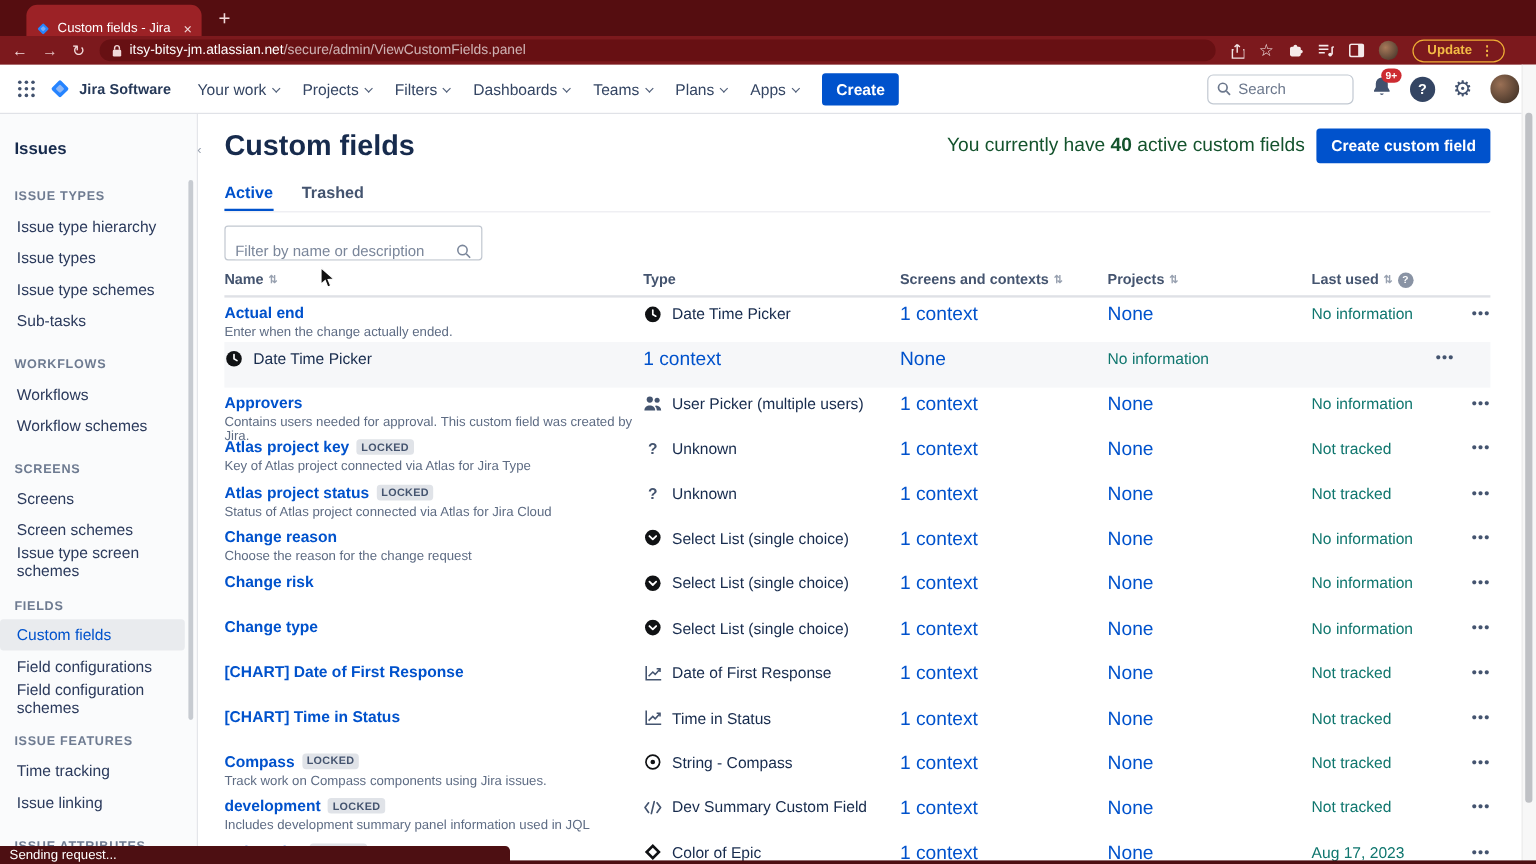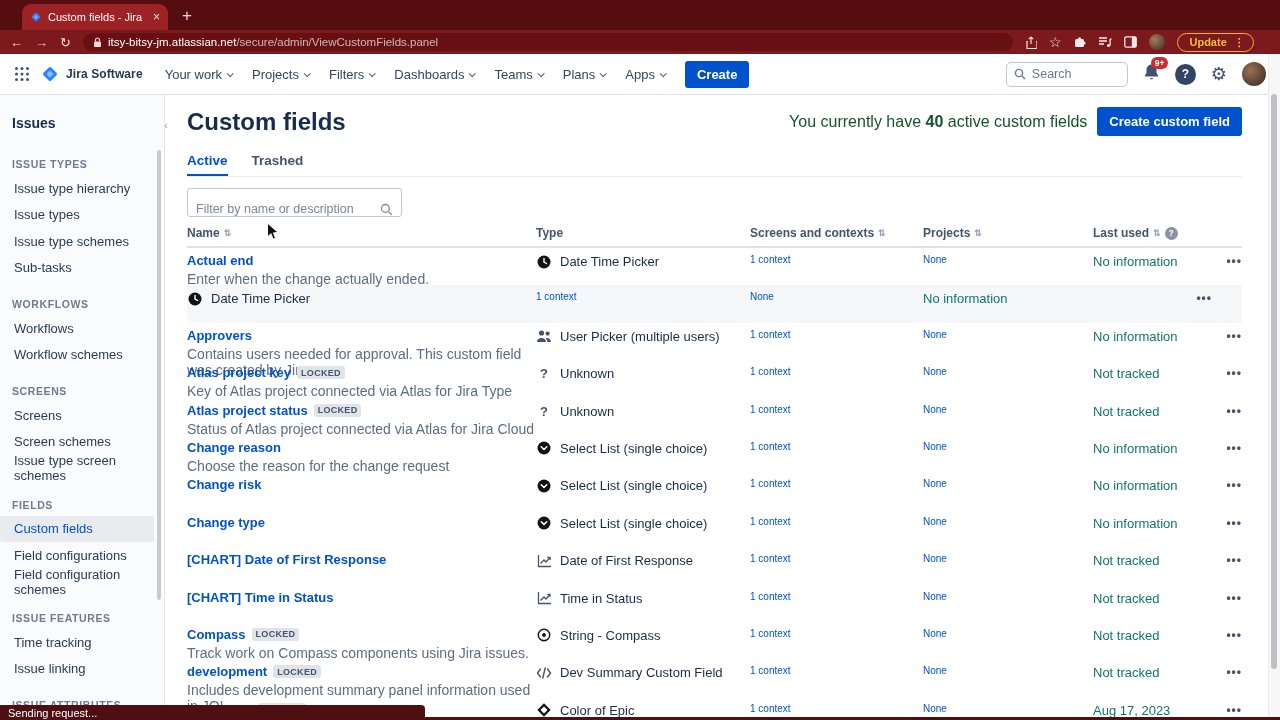--- a/index.html
+++ b/index.html
@@ -1,20 +1,20 @@
 <!DOCTYPE html>
 <html><head>
 <meta charset="utf-8">
 <style>
   * { margin:0; padding:0; box-sizing:border-box; }
   html,body { width:1280px; height:720px; overflow:hidden; font-family:"Liberation Sans", sans-serif; background:#fff; position:relative; }
 
   
   .tabstrip { height:30px; background:#550d10; display:flex; align-items:flex-end; position:relative; }
-  .browser-tab { margin-left:22px; width:146px; height:26px; background:#9c2226; border-radius:9px 9px 0 0; display:flex; align-items:center; padding:0 8px; gap:6px; color:#fff; }
+  .browser-tab { margin-left:22px; width:146px; height:26px; background:#9c2226; border-radius:9px 9px 0 0; display:flex; align-items:flex-end; padding:0 8px; gap:6px; color:#fff; }
   .browser-tab .t-title { font-size:11px; flex:1; white-space:nowrap; overflow:hidden; }
   .tab-close { color:#f0d9d9; font-size:12px; line-height:1; }
   .new-tab-btn { color:#f0d9d9; font-size:17px; margin-left:14px; margin-bottom:4px; }
   .favicon { width:12px; height:12px; }
 
   .toolbar { height:24px; background:#7c191d; display:flex; align-items:center; padding:0 10px; gap:12px; }
   .nav-arrow { color:#f2dada; font-size:13px; line-height:1; }
   .omnibox { flex:1; height:18px; background:#671013; border-radius:9px; display:flex; align-items:center; padding:0 10px; gap:6px; max-width:930px; }
   .url { font-size:11.5px; color:#fff; white-space:nowrap; }
   .url .path { color:rgba(255,255,255,0.68); }
@@ -74,25 +74,25 @@
   .th { font-size:12px; font-weight:600; color:#44546f; display:flex; align-items:center; gap:4px; }
   .sort-glyph { font-size:9px; color:#98a1b0; }
   .info-circle { width:13px; height:13px; border-radius:50%; background:#8993a4; color:#fff; font-size:8.5px; font-weight:700; display:flex; align-items:center; justify-content:center; }
 
   .rows { }
   .row { height:37.4px; padding-top:5px; }
   .row.striped { background:#f6f7f9; }
   .cell-name .name-line { display:flex; align-items:center; gap:6px; }
   .name-link { font-size:13px; font-weight:600; color:#0052cc; }
   .locked-badge { background:#e0e3e8; color:#44546f; font-size:9px; font-weight:700; letter-spacing:.3px; border-radius:3px; padding:1.5px 4px; }
-  .desc { font-size:14px; color:#5e6c84; margin-top:3px; }
+  .desc { font-size:11px; color:#5e6c84; margin-top:3px; }
   .cell-type { display:flex; align-items:center; gap:8px; font-size:13px; color:#172b4d; padding-top:1px; }
   .type-icon { width:16px; display:flex; justify-content:center; align-items:center; }
   .q-mark { color:#44546f; font-size:13px; font-weight:700; }
-  .link-cell { font-size:10px; color:#0052cc; font-weight:500; padding-top:1px; }
+  .link-cell { font-size:16px; color:#0052cc; font-weight:500; padding-top:1px; }
   .plain-cell { font-size:13px; color:#0f766e; padding-top:1px; }
   .kebab { color:#44546f; font-size:12px; font-weight:700; letter-spacing:1px; text-align:right; padding-top:1px; }
 
   
   .page-scroll-track { position:absolute; right:0; top:54px; width:12px; height:666px; background:#f7f7f7; border-left:1px solid #ececec; }
   .page-scroll-thumb { position:absolute; right:3px; top:40px; width:6px; height:575px; background:#bfc1c5; border-radius:3px; }
   .status-bar { position:absolute; left:0; bottom:0; width:425px; height:15px; background:#4d0f12; color:#fff; font-size:11px; display:flex; align-items:center; padding-left:8px; border-radius:0 4px 0 0; z-index:20; }
   .window-bottom-edge { position:absolute; left:0; bottom:0; width:1280px; height:3px; background:#4d0f12; z-index:19; }
   .mouse-cursor { position:absolute; left:266px; top:222px; z-index:30; }
 </style>

